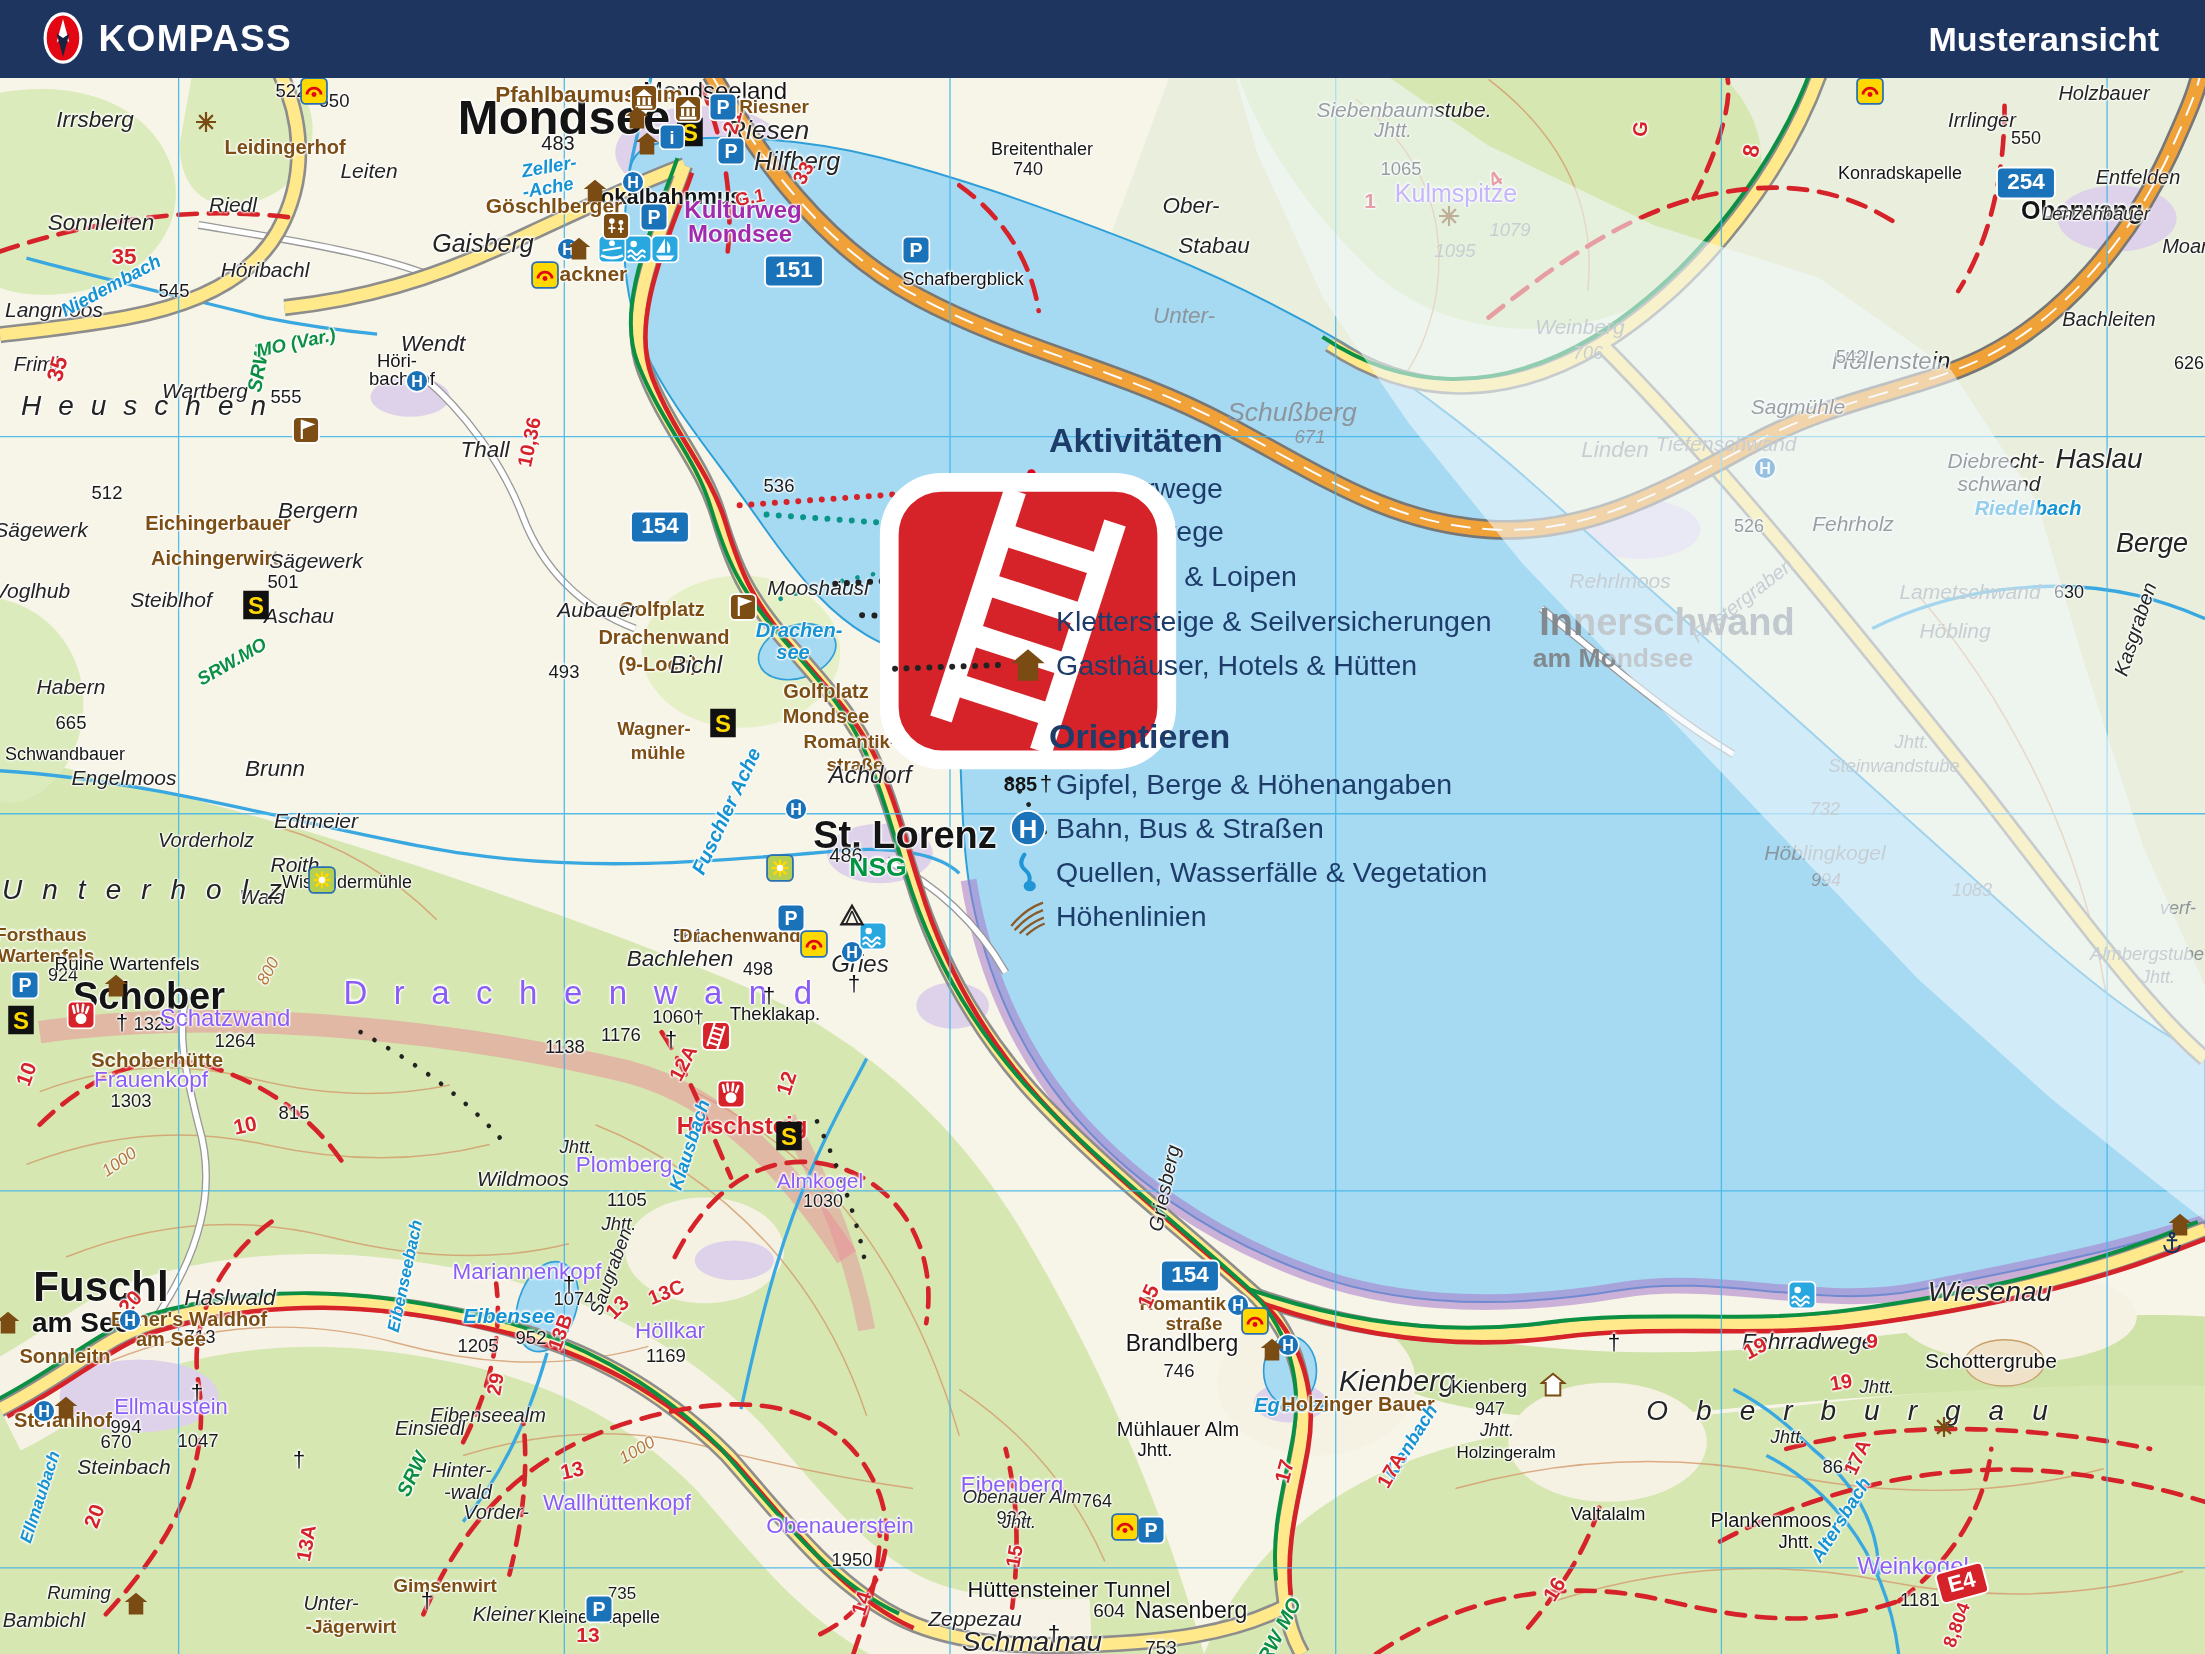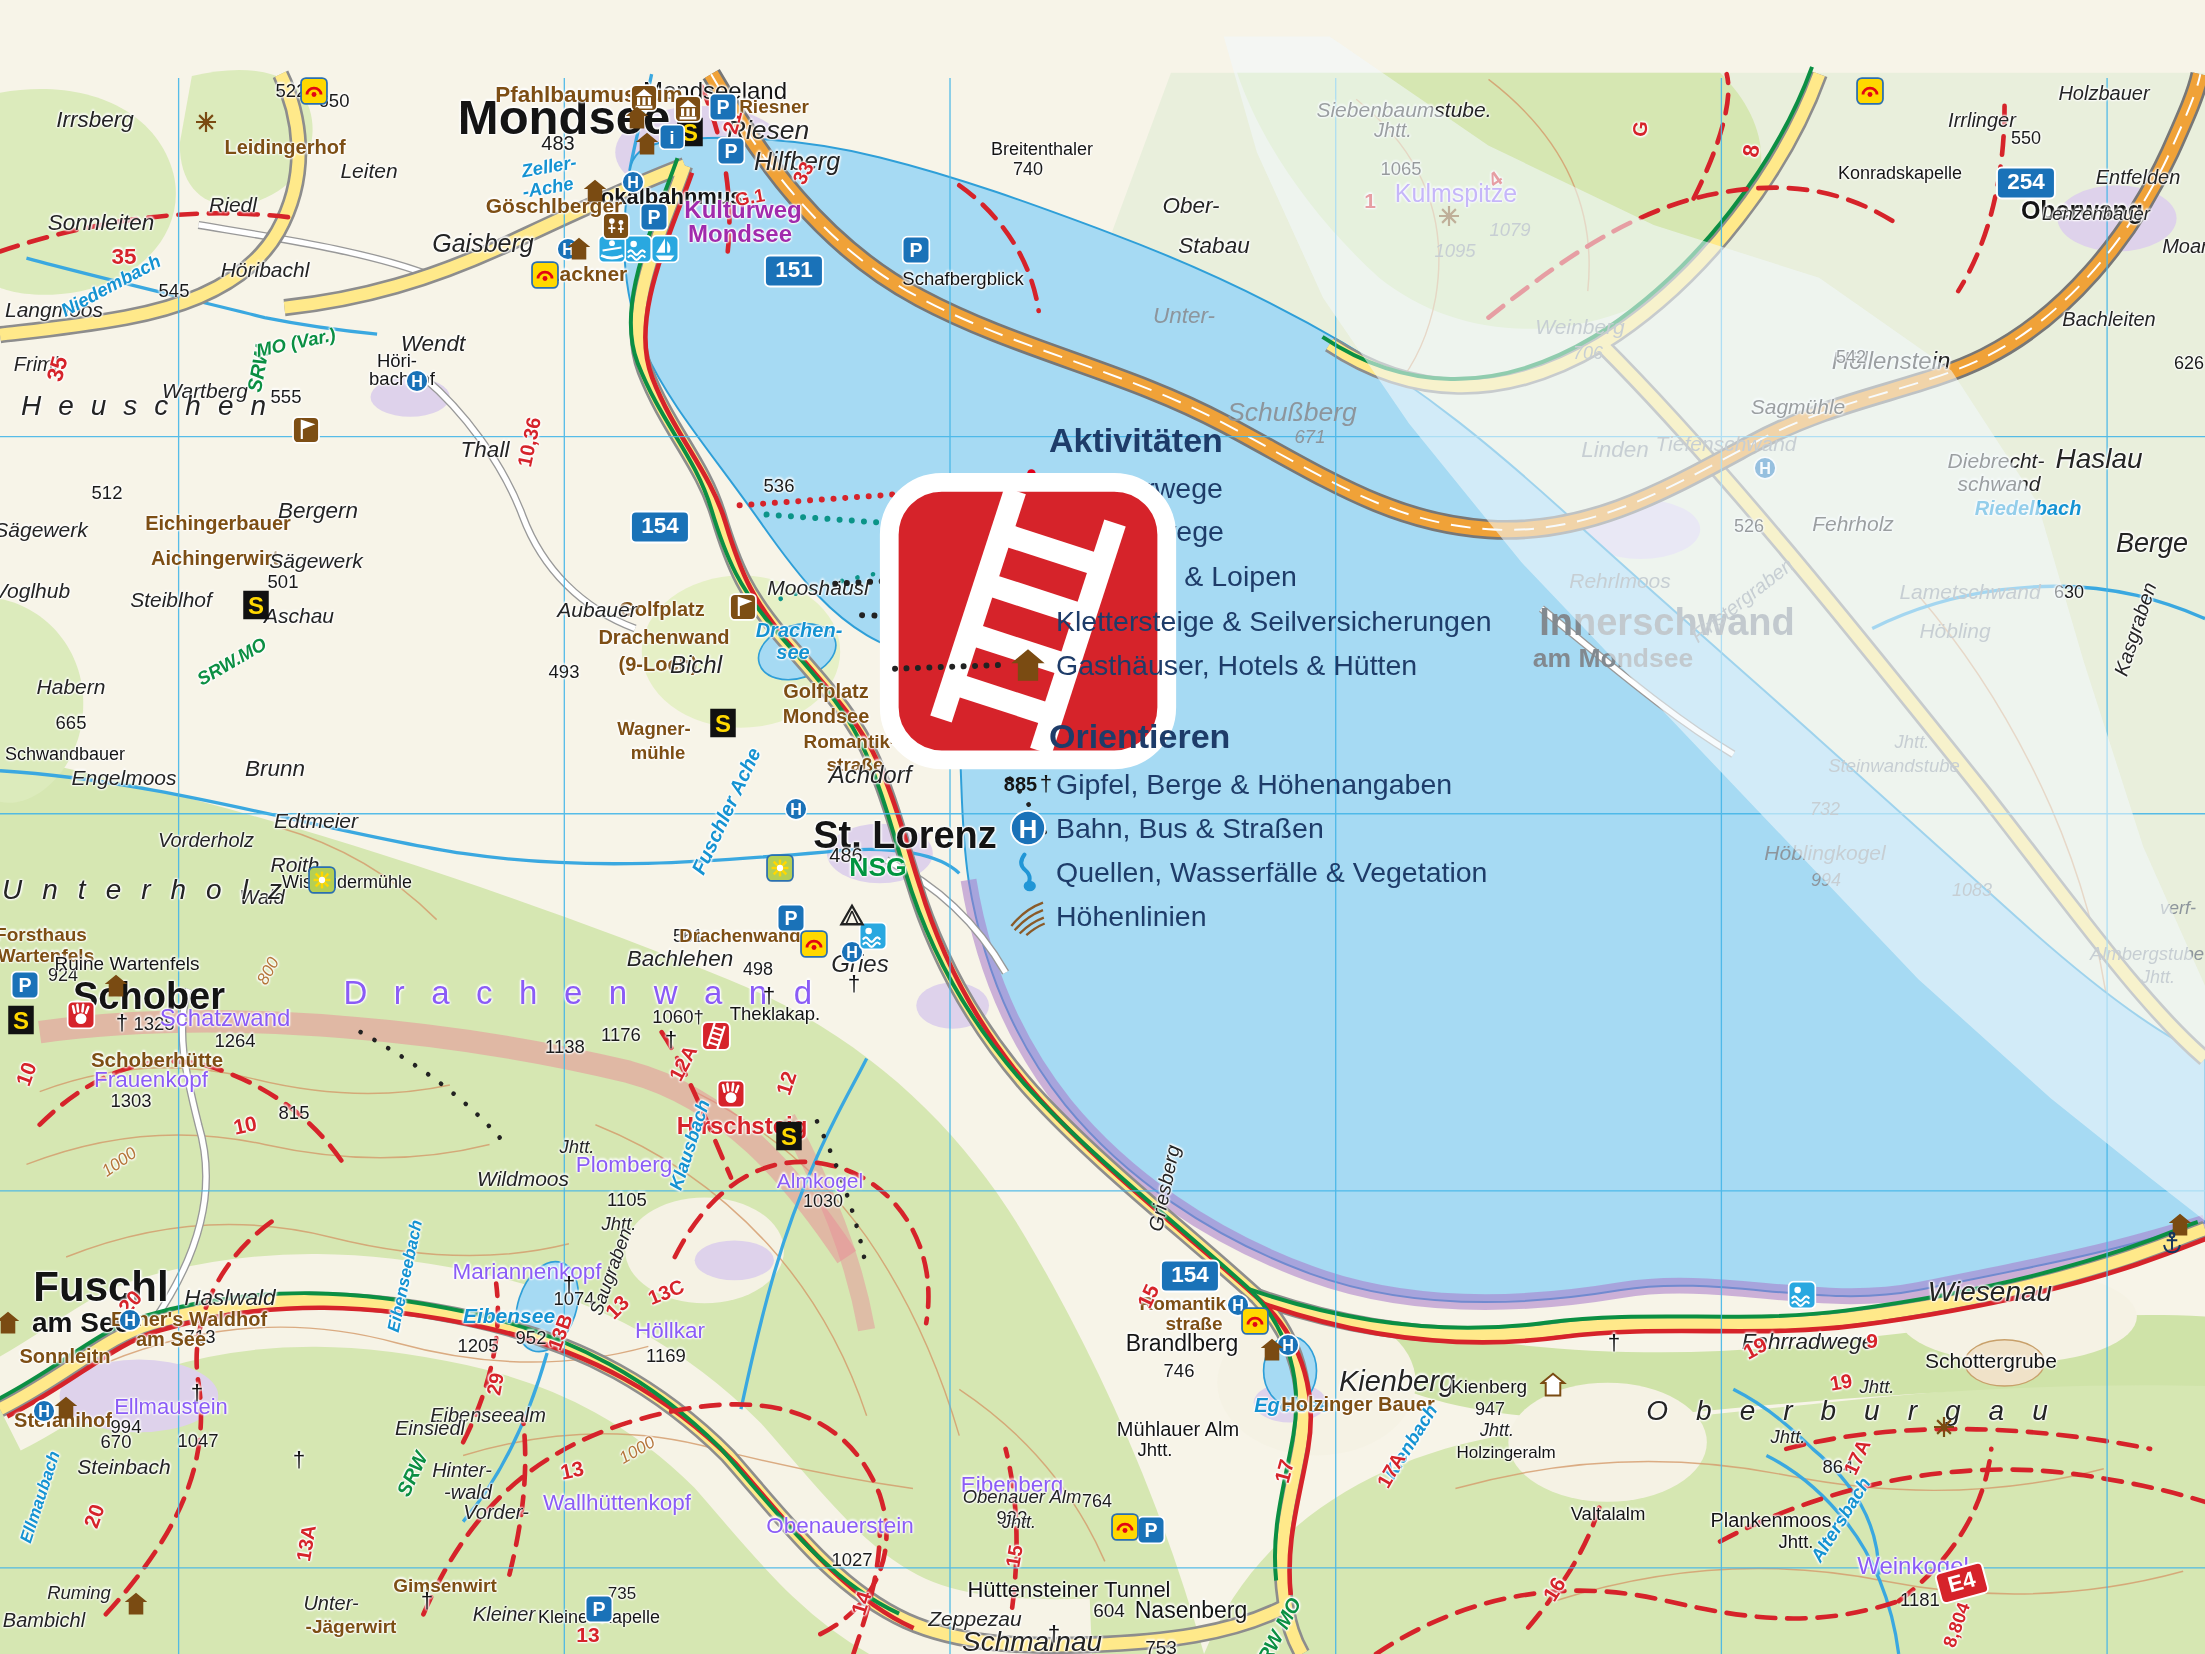--- a/index.html
+++ b/index.html
@@ -417,21 +417,21 @@
       <div class="ml c-f" style="left: 488px; top: 1415px; font-size: 20px; --r: 0deg;">Eibenseealm</div>
       <div class="ml c-f" style="left: 430px; top: 1428px; font-size: 20px; --r: 0deg;">Einsiedl</div>
       <div class="ml c-f" style="left: 462px; top: 1470px; font-size: 20px; --r: 0deg;">Hinter-</div>
       <div class="ml c-f" style="left: 468px; top: 1492px; font-size: 20px; --r: 0deg;">-wald</div>
       <div class="ml c-f" style="left: 496px; top: 1512px; font-size: 20px; --r: 0deg;">Vorder-</div>
       <div class="ml c-f" style="left: 504px; top: 1614px; font-size: 20px; --r: 0deg;">Kleiner</div>
       <div class="ml c-b" style="left: 599px; top: 1573px; font-size: 18px; margin-top: 44px; --r: 0deg;">Kleiner-Kapelle</div>
       <div class="ml c-e" style="left: 622px; top: 1593px; font-size: 17px; --r: 0deg;">735</div>
       <div class="ml c-k" style="left: 617px; top: 1503px; font-size: 22.5px; --r: 0deg;">Wallhüttenkopf</div>
       <div class="ml c-k" style="left: 840px; top: 1526px; font-size: 22.5px; --r: 0deg;">Obenauerstein</div>
-      <div class="ml c-e" style="left: 852px; top: 1560px; font-size: 18.5px; --r: 0deg;">1027</div>
+      <div class="ml c-e" style="left: 852px; top: 1560px; font-size: 18.5px; --r: 0deg;">1950</div>
       <div class="ml c-k" style="left: 1012px; top: 1485px; font-size: 22.5px; --r: 0deg;">Eibenberg</div>
       <div class="ml c-e" style="left: 1012px; top: 1518px; font-size: 18.5px; --r: 0deg;">923</div>
       <div class="ml c-f" style="left: 975px; top: 1618px; font-size: 21px; --r: 0deg;">Zeppezau</div>
       <div class="ml c-f" style="left: 1032px; top: 1642px; font-size: 28px; --r: 0deg;">Schmalnau</div>
       <div class="ml c-b" style="left: 1178px; top: 1429px; font-size: 20px; --r: 0deg;">Mühlauer Alm</div>
       <div class="ml c-b" style="left: 1155px; top: 1450px; font-size: 18.5px; --r: 0deg;">Jhtt.</div>
       <div class="ml c-w" style="left: 405px; top: 1276px; font-size: 17px; --r: -78deg;">Eibenseebach</div>
       <div class="ml c-f" style="left: 230px; top: 1298px; font-size: 22.5px; --r: 0deg;">Haslwald</div>
       <div class="ml c-e" style="left: 200px; top: 1337px; font-size: 18.5px; --r: 0deg;">713</div>
       <div class="ml c-p" style="left: 189px; top: 1319px; font-size: 20px; --r: 0deg;">Ebner's Waldhof</div>
@@ -937,14 +937,27 @@
               <path d="M8 41 q15 -17 34 -24"></path>
               <path d="M14 45 q13 -13 29 -19"></path>
               <path d="M22 47 q10 -9 22 -14"></path>
             </g>
           </svg>
         </div>
         <div class="leg-item-label" style="left: 1056px; top: 916px;">Höhenlinien</div>
       </div>
   </div>
 
+  <header>
+    <div class="brand">
+      <span>
+        <svg width="42" height="56" viewBox="0 0 40 52">
+          <ellipse cx="20" cy="26" rx="17" ry="23" fill="#e30613" stroke="#fff" stroke-width="3"></ellipse>
+          <polygon points="20,8 26,30 20,26 14,30" fill="#fff"></polygon>
+          <polygon points="20,44 14,22 20,26 26,22" fill="#17233f"></polygon>
+        </svg>
+      </span>
+      <span class="brand-name">KOMPASS</span>
+    </div>
+    <span class="hdr-title">Musteransicht</span>
+  </header>
 </div>
 
 
 </body></html>

